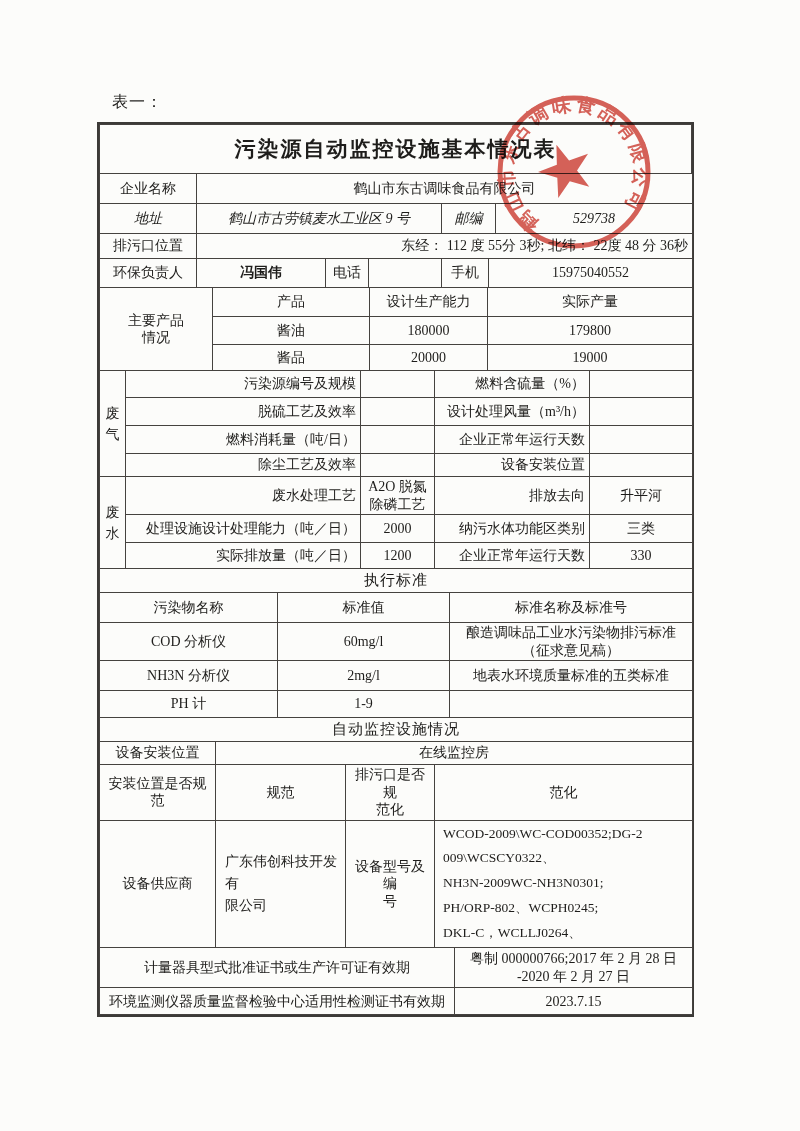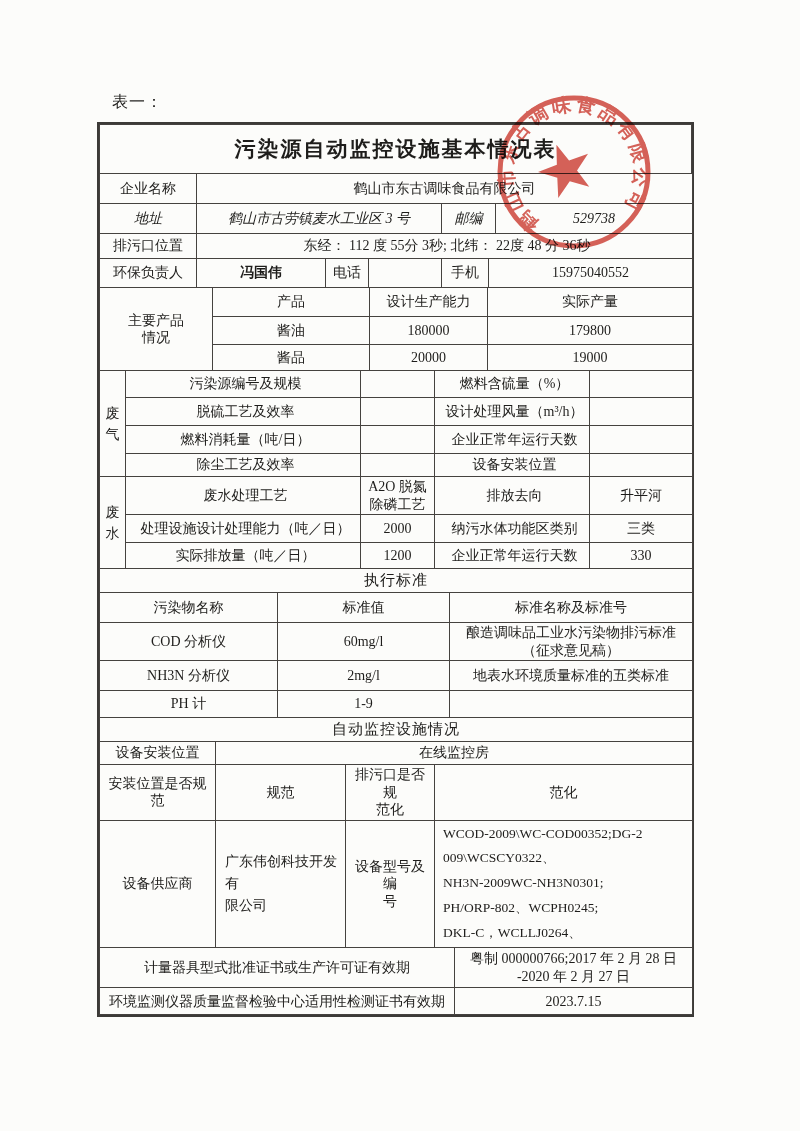--- a/index.html
+++ b/index.html
@@ -16,21 +16,21 @@
     position:absolute;left:97px;top:122px;width:593px;
     border:2px solid #3c3a37;background:transparent;
   }
   table{width:100%;border-collapse:collapse;table-layout:fixed;}
   table+table{margin-top:-1px;}
   td{
     border:1px solid #45423f;
     font-size:14px;text-align:center;vertical-align:middle;
     padding:1px 4px;line-height:1.25;white-space:pre-line;overflow:hidden;
   }
-  td.l{text-align:center;padding-left:9px;}
+  td.l{text-align:right;padding-left:9px;}
   td.b{font-weight:bold;}
   .title-cell{
     font-size:21px;font-weight:bold;letter-spacing:2px;height:46px;
   }
   .section-head{height:21px;font-size:15px;letter-spacing:1px;}
   td.narrow{padding:0;word-break:break-all;line-height:1.5;font-size:14px;}
   td.model-cell{line-height:1.85;font-size:13.5px;text-align:left;padding-left:8px;margin-left:30px;}
   td.supplier-cell{line-height:1.55;text-align:left;padding-left:9px;}
   .stamp{
     position:absolute;left:488px;top:86px;width:172px;height:172px;
@@ -68,21 +68,21 @@
   <table>
     <colgroup>
         <col style="width:97px">
         <col style="width:245px">
         <col style="width:54px">
         <col style="width:197px">
       </colgroup>
     <tbody>
         <tr style="height:30px;font-style:italic;">
       <td>地址</td>
-      <td>鹤山市古劳镇麦水工业区 3 号</td>
+      <td>鹤山市古劳镇麦水工业区 9 号</td>
       <td>邮编</td>
       <td>529738</td>
     </tr>
   </tbody>
     </table>
 
   <table>
     <colgroup>
         <col style="width:97px">
         <col style="width:496px">

